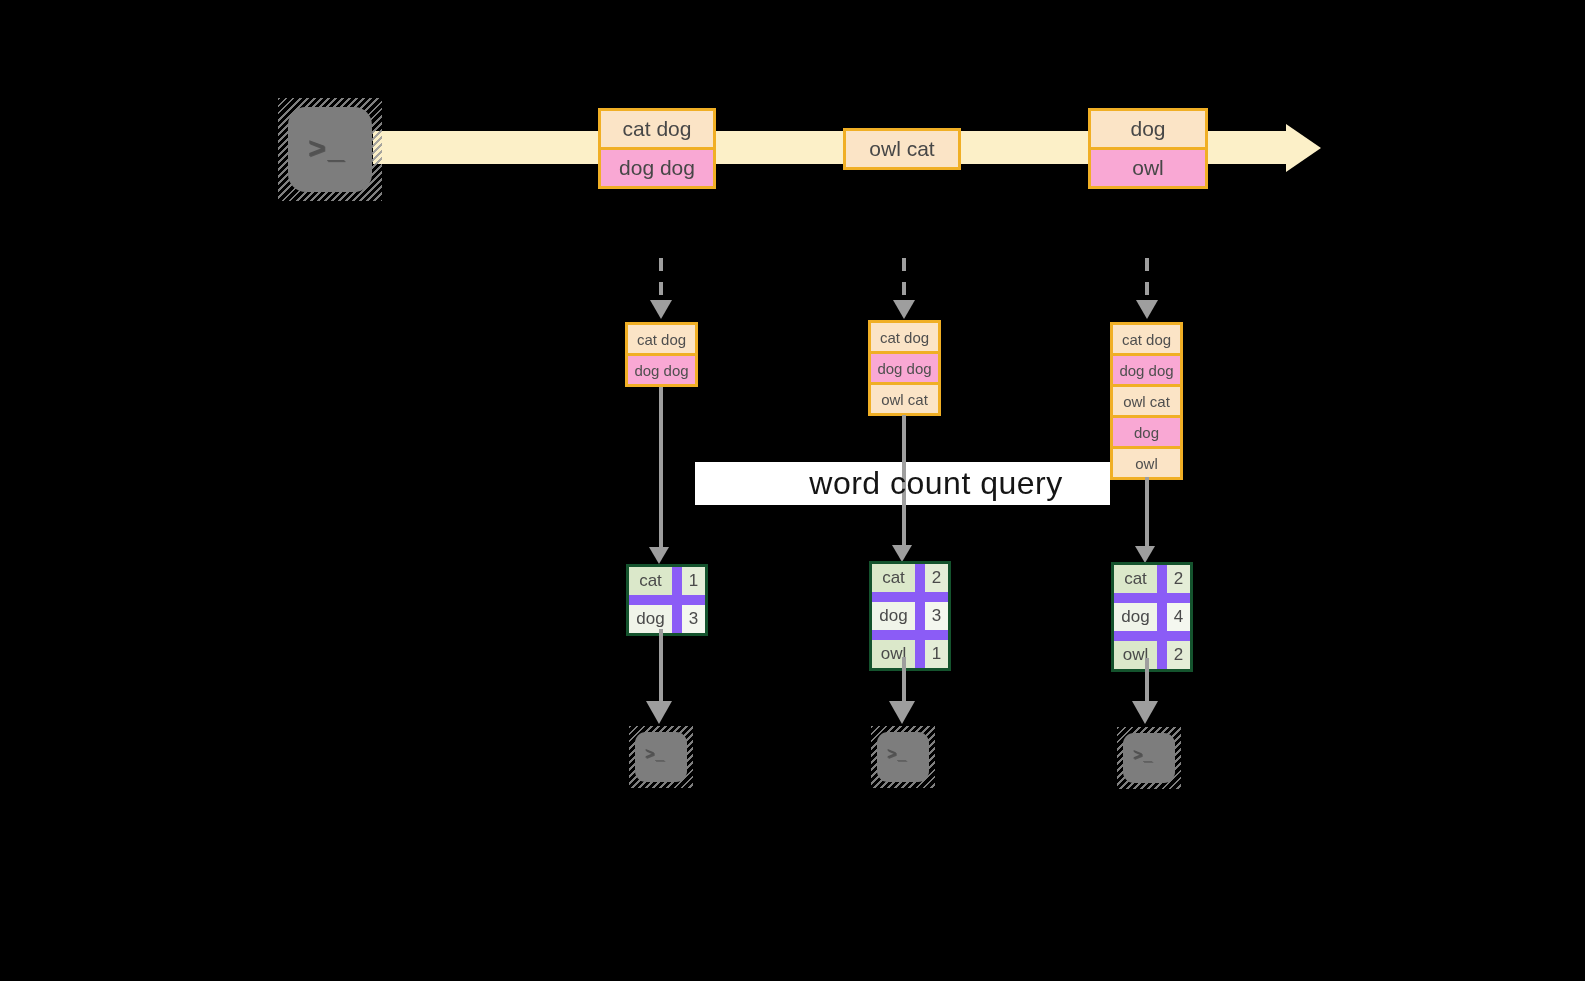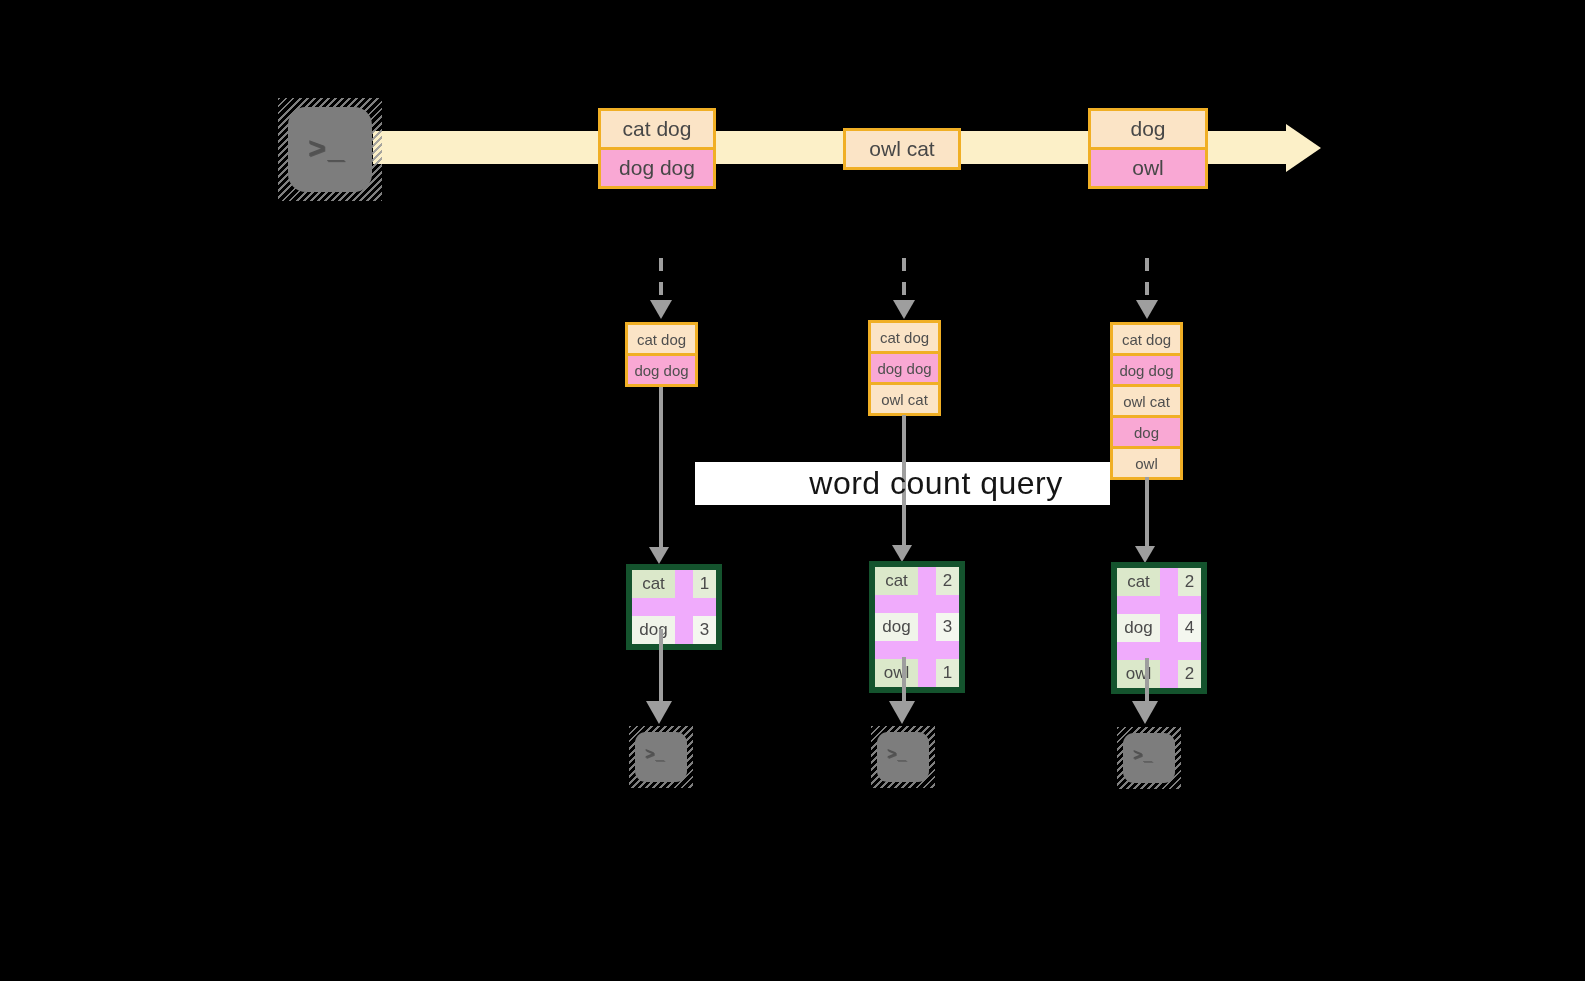--- a/index.html
+++ b/index.html
@@ -40,22 +40,22 @@
   .ahead-lg{border-left:13px solid transparent;border-right:13px solid transparent;border-top:23px solid #9E9E9E;}
   
   .stack{position:absolute;z-index:2;background:#F0AF25;border:3px solid #F0AF25;display:grid;gap:3px;width:67px;}
   .stcell{display:flex;align-items:center;justify-content:center;height:28px;font-size:15px;color:#4F4F4F;}
   
   .query-band{position:absolute;left:695px;top:462px;width:415px;height:43px;background:#FFFFFF;z-index:1;}
   .query-label{position:absolute;left:695px;top:462px;width:482px;height:43px;z-index:3;
     display:flex;align-items:center;justify-content:center;font-size:32px;color:#151515;
     font-weight:normal;letter-spacing:0.5px;}
   
-  .gtable{position:absolute;z-index:2;background:#f0abfc;border:6px solid #14532d;
-    display:grid;grid-template-columns:43px 23px;gap:18px;}
+  .gtable{position:absolute;z-index:2;background:#8b5cf6;border:3px solid #14532d;
+    display:grid;grid-template-columns:43px 23px;gap:10px;}
   .gcell{display:flex;align-items:center;justify-content:center;height:28px;font-size:17px;color:#4A4A4A;}
   .gdark{background:#DBE8CA;}
   .glight{background:#F0F4E9;}
   .gdarkn{background:#E4EDD7;}
   .glightn{background:#F4F7EF;}
 </style>
 </head>
 <body>
 
 <div id="canvas">

